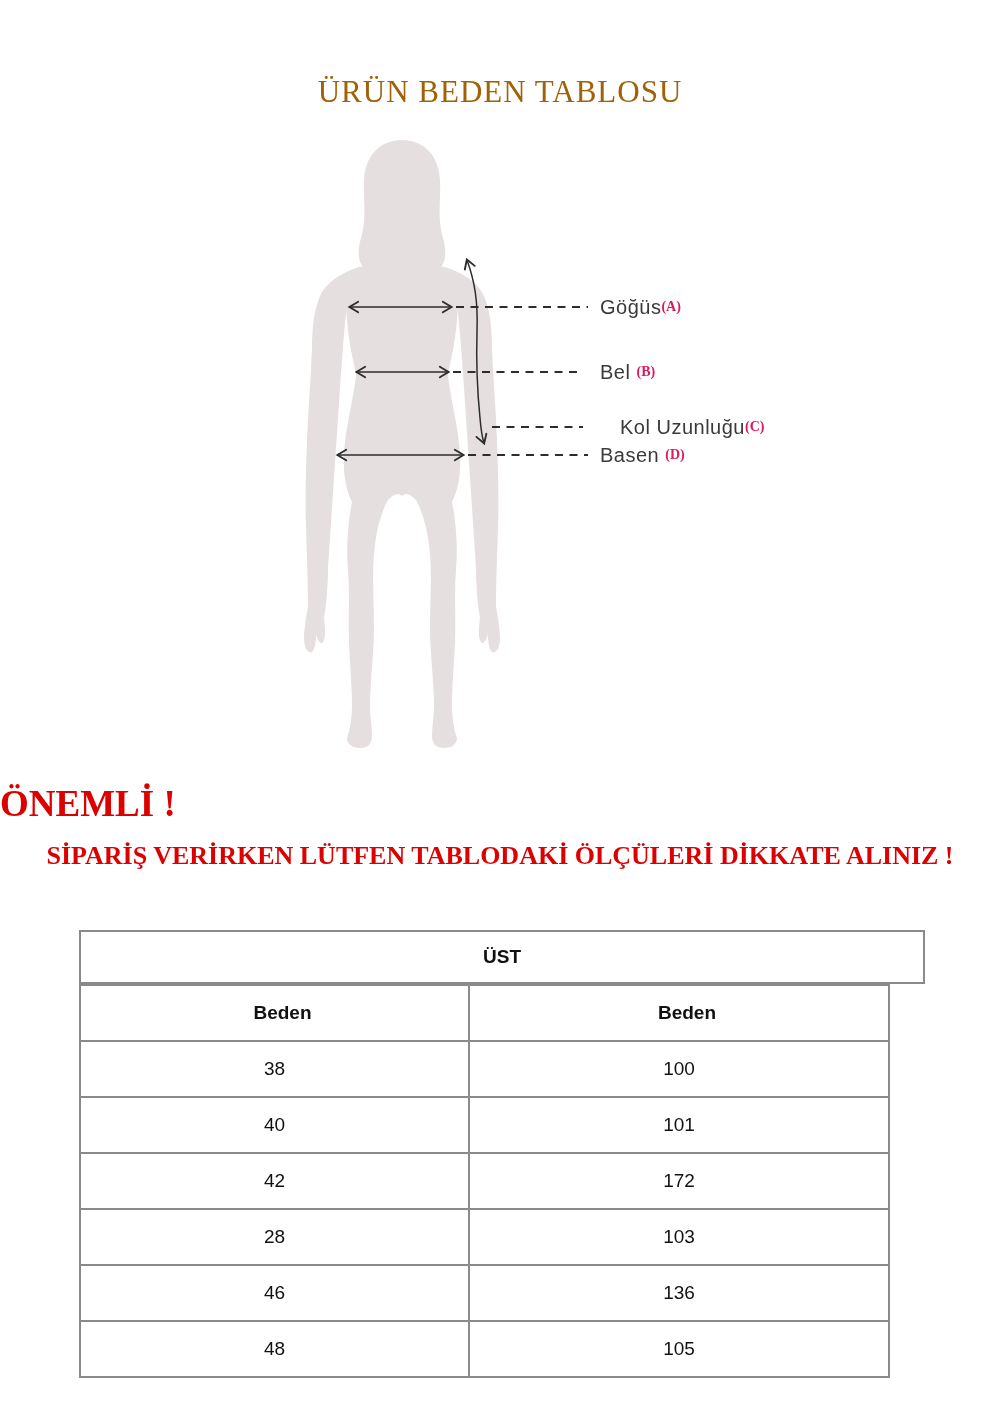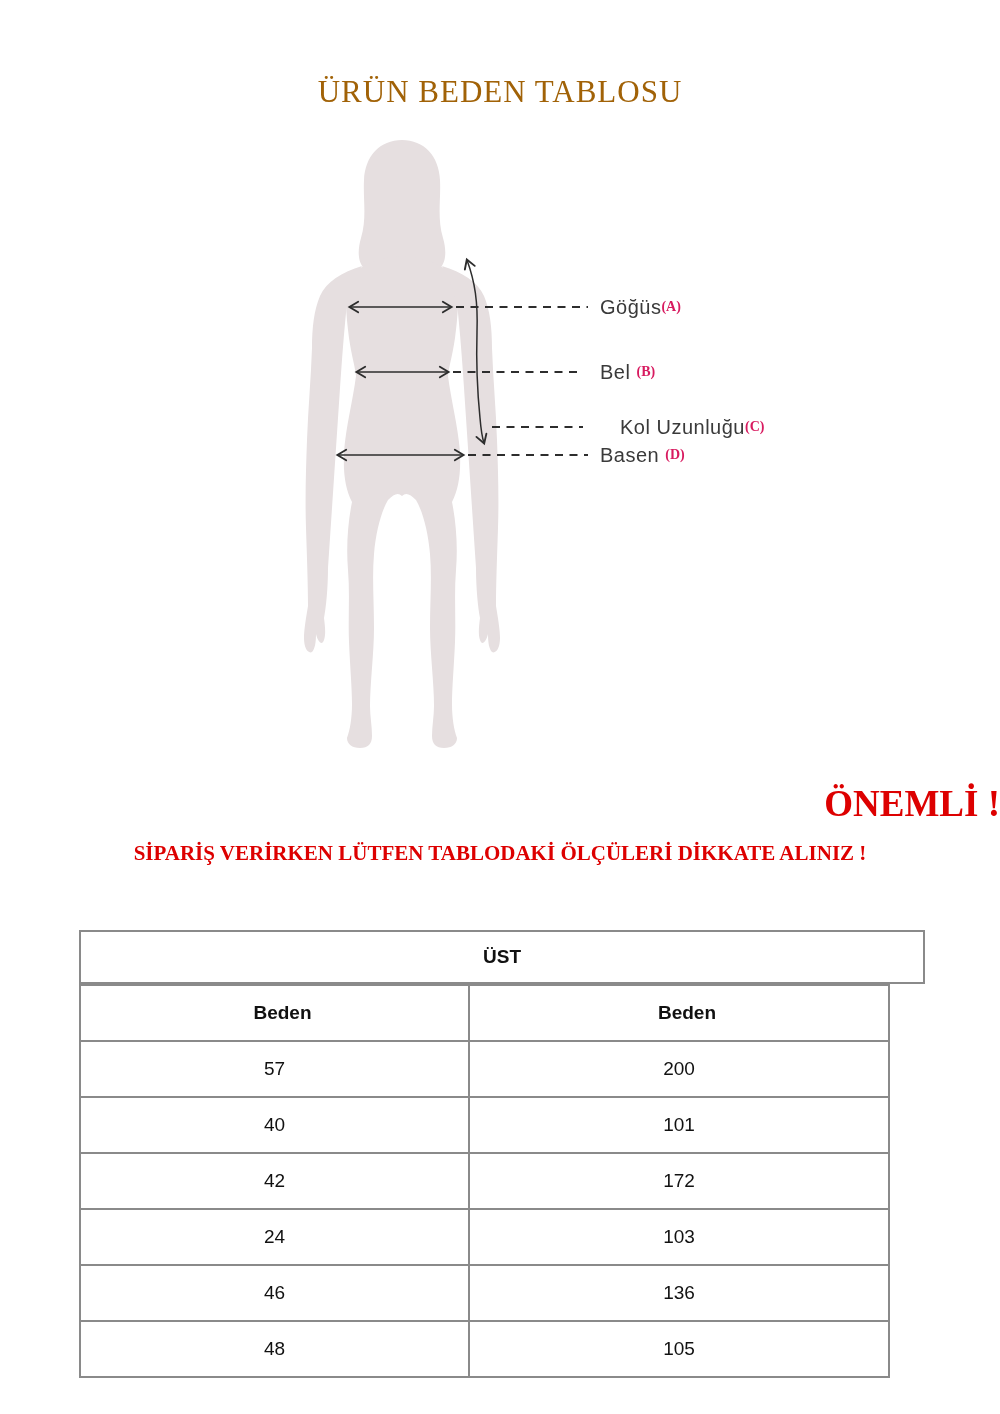--- a/index.html
+++ b/index.html
@@ -48,34 +48,34 @@
   }
   #label-gogus { left: 600px; top: 296px; }
   #label-bel   { left: 600px; top: 361px; }
   #label-kol   { left: 620px; top: 416px; }
   #label-basen { left: 600px; top: 444px; }
 
   .important {
     position: absolute;
     top: 782px; left: 0;
     width: 1000px;
-    text-align: right;
+    text-align: left;
     font-family: "Liberation Serif", serif;
     font-weight: bold;
     font-size: 37px;
     color: #dd0000;
   }
   .warning {
     position: absolute;
     top: 841px; left: 0;
     width: 1000px;
     text-align: center;
     font-family: "Liberation Serif", serif;
     font-weight: bold;
-    font-size: 21px;
+    font-size: 26px;
     color: #dd0000;
   }
 
   .size-table-wrap { position: absolute; left: 79px; top: 888px; }
   .group-header {
     width: 846px;
     height: 54px;
     border: 2px solid #8a8a8a;
     box-sizing: border-box;
     background: #ffffff;
@@ -163,33 +163,33 @@
         <col class="col-omuz">
       </colgroup>
       <thead>
         <tr>
           <th>Beden</th>
           <th>Beden</th>
         </tr>
       </thead>
       <tbody>
         <tr>
-          <td>57</td>
-          <td>200</td>
+          <td>38</td>
+          <td>100</td>
         </tr>
         <tr>
           <td>40</td>
           <td>101</td>
         </tr>
         <tr>
           <td>42</td>
           <td>172</td>
         </tr>
         <tr>
-          <td>24</td>
+          <td>28</td>
           <td>103</td>
         </tr>
         <tr>
           <td>46</td>
           <td>136</td>
         </tr>
         <tr>
           <td>48</td>
           <td>105</td>
         </tr>

